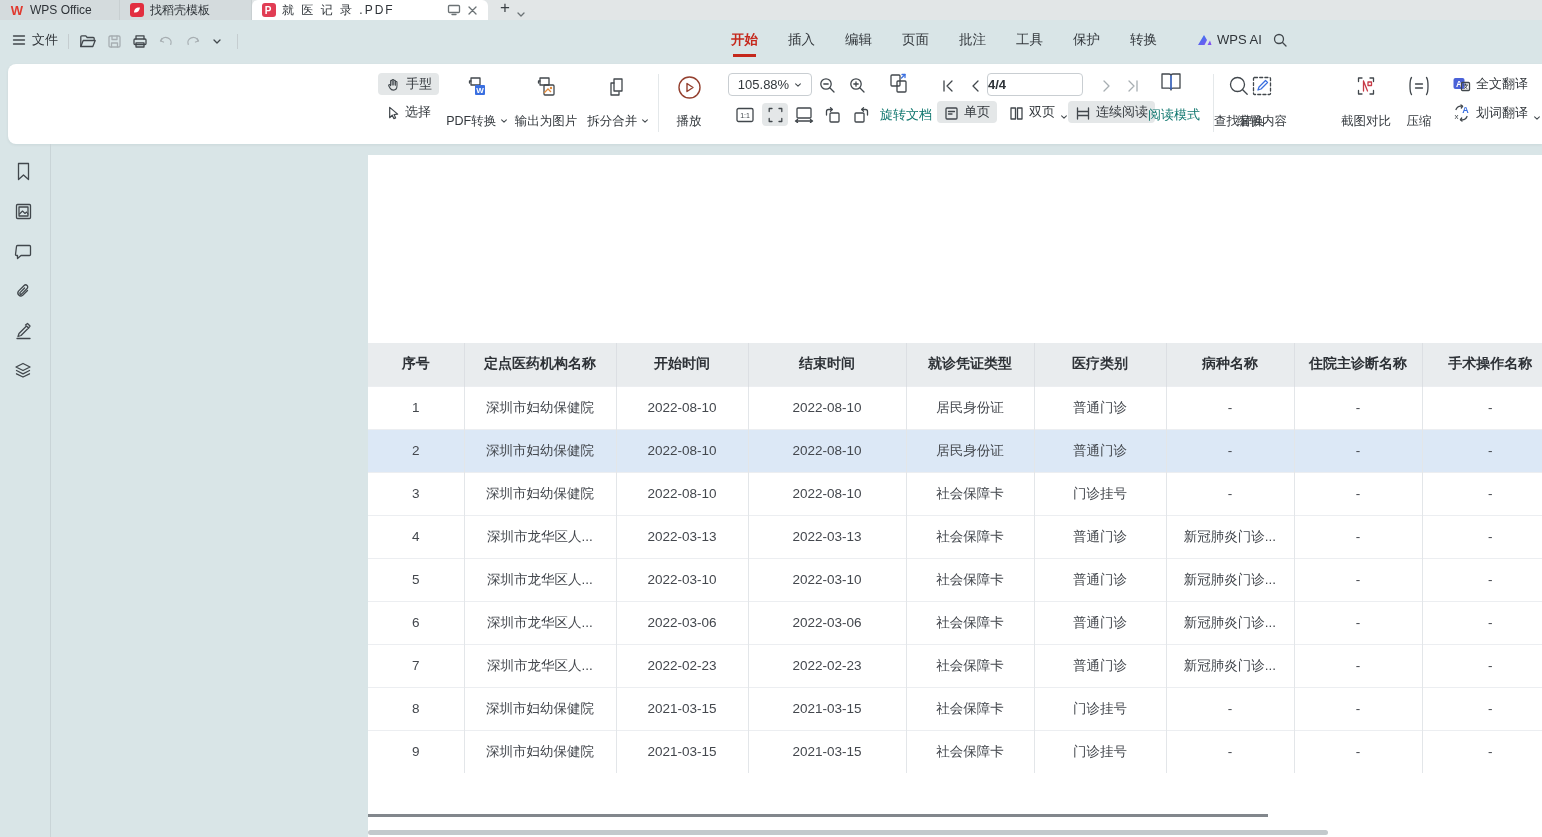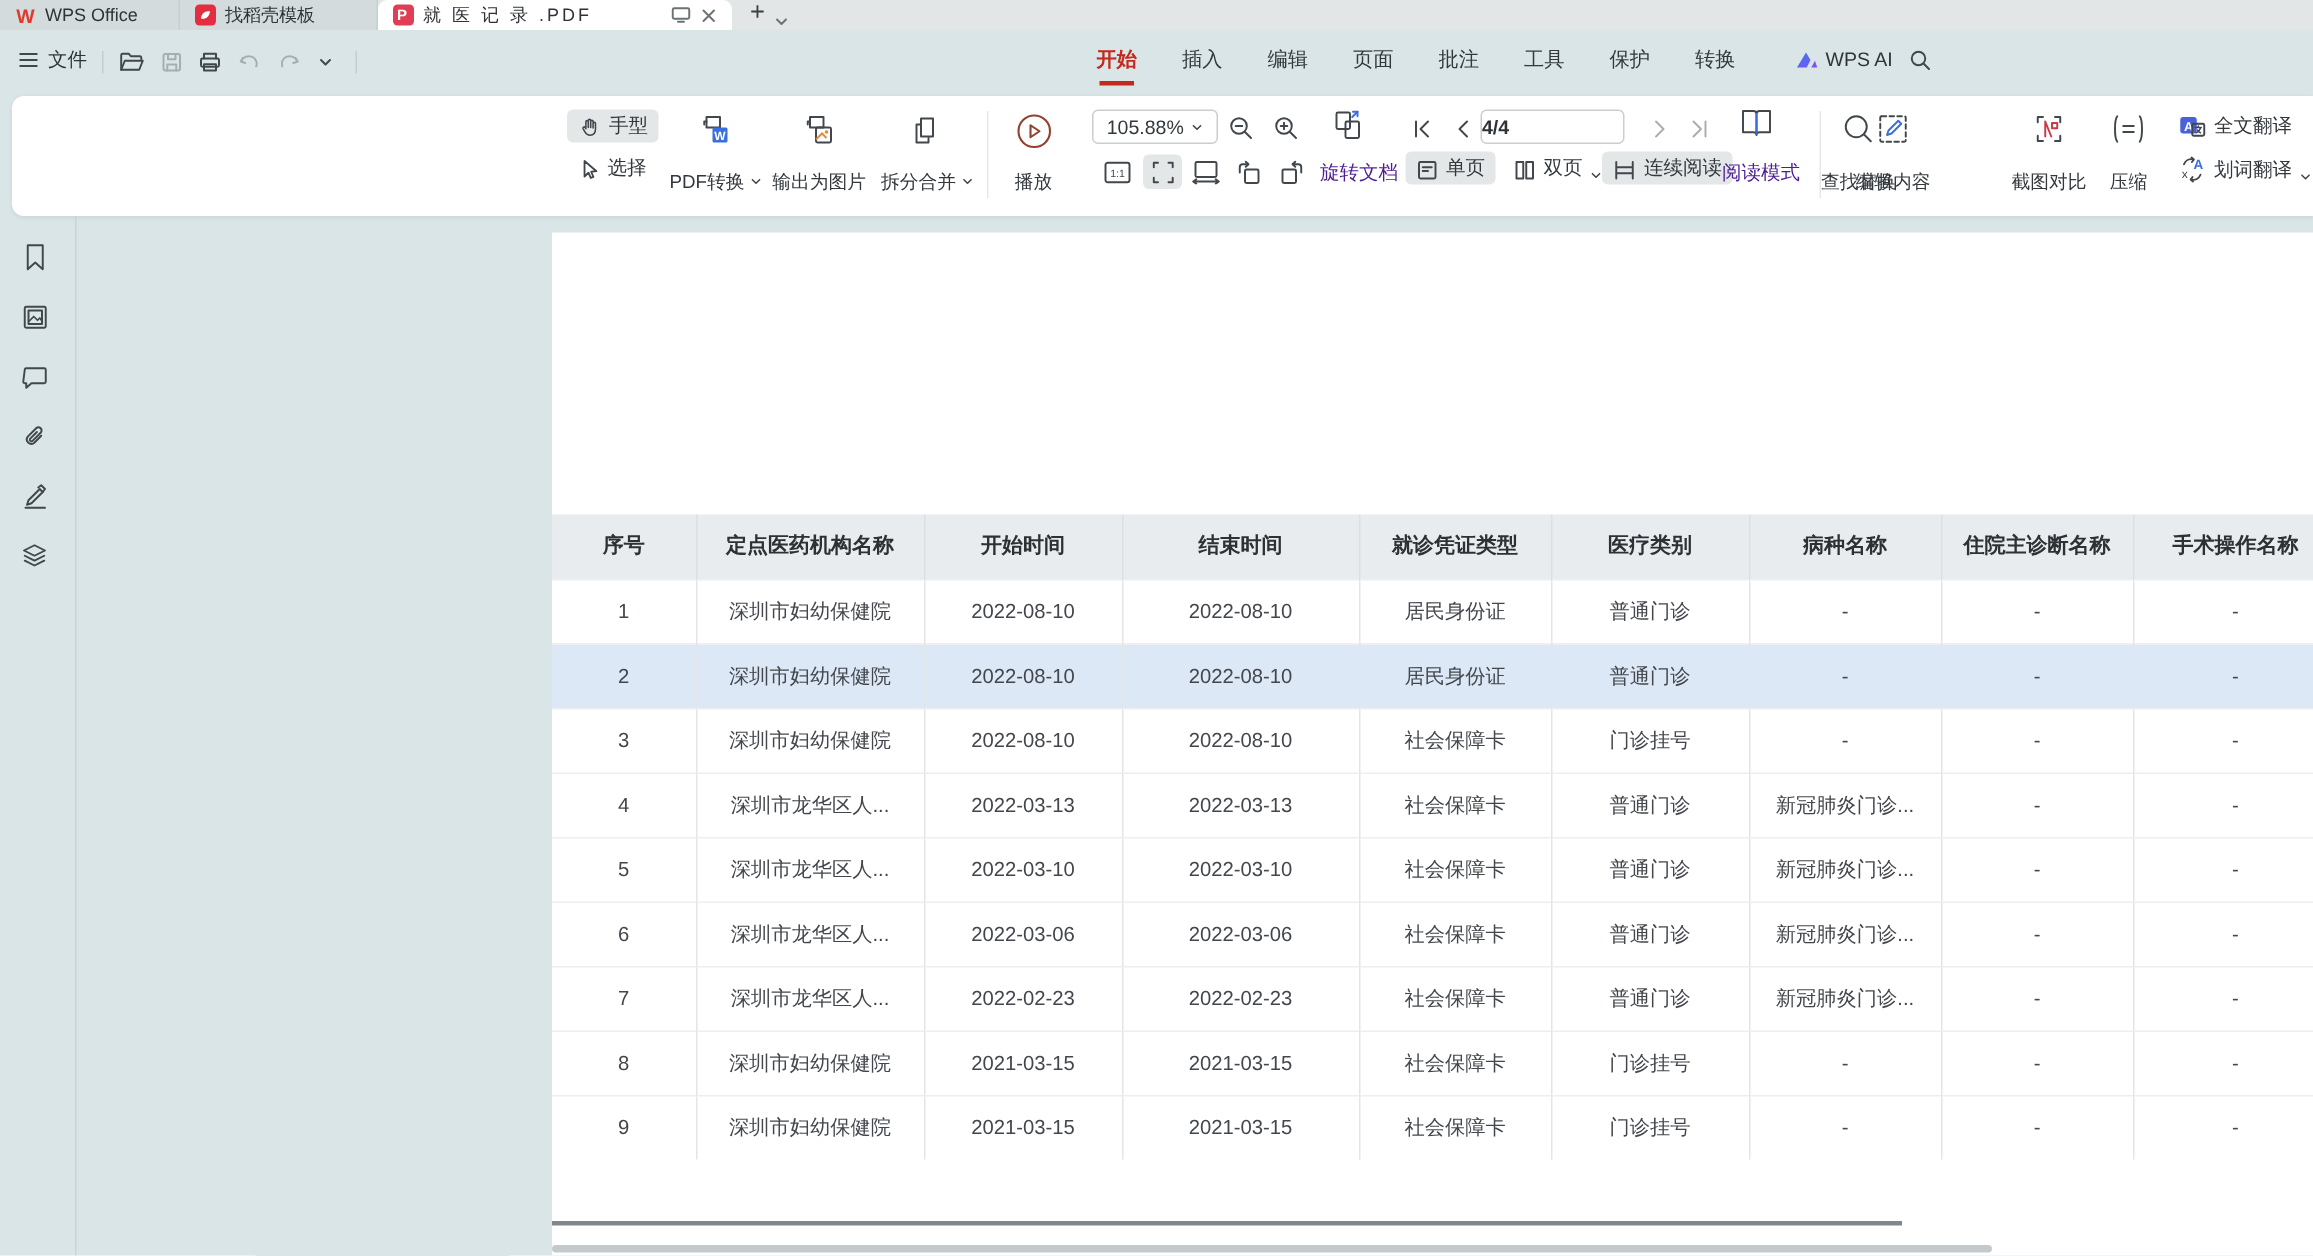--- a/index.html
+++ b/index.html
@@ -37,21 +37,21 @@
   .ribbon { position:absolute; top:64px; left:8px; right:0; height:80px; background:#fff; border-radius:8px 0 0 8px; box-shadow:0 1px 3px rgba(40,60,70,.08); }
   .rb { position:absolute; display:flex; align-items:flex-end; gap:5px; font-size:13px; color:#33383d; border-radius:4px; padding:2px 7px; white-space:nowrap; }
   .rb.on { background:#e4e7e8; }
   .bigbtn { position:absolute; top:7px; width:84px; height:64px; display:flex; flex-direction:column; align-items:center; justify-content:space-between; padding:3px 0 5px; font-size:12.5px; color:#33383d; text-align:center; }
   .caret { width:8px; height:8px; display:inline-block; }
   .rdiv { position:absolute; top:10px; bottom:12px; width:1px; background:#e4e8ea; }
   .zoombox { position:absolute; left:720px; top:9px; width:84px; height:23px; border:1px solid #c9ced2; border-radius:4px; display:flex; align-items:center; justify-content:center; gap:5px; font-size:13px; background:#fff; }
   .pagebox { position:absolute; left:979px; top:9px; width:96px; height:23px; border:1px solid #c9ced2; border-radius:4px; display:flex; align-items:center; justify-content:flex-start; font-size:13px; font-weight:bold; color:#2e3338; background:#fff; }
   .sqbtn { position:absolute; width:26px; height:23px; display:flex; align-items:center; justify-content:center; border-radius:4px; }
   .sqbtn.on { background:#e4e7e8; }
-  .rlabel { position:absolute; font-size:13px; color:#4c1d95; white-space:nowrap; }
+  .rlabel { position:absolute; font-size:13px; color:#0f766e; white-space:nowrap; }
 
   
   .workspace { position:absolute; top:144px; left:0; right:0; bottom:0; }
   .sidebar { position:absolute; left:0; top:0; bottom:0; width:50px; }
   .sidebar-divider { position:absolute; left:50px; top:0; bottom:0; width:1px; background:#c9d4d7; }
   .sbicon { position:absolute; left:11px; width:24px; height:24px; display:flex; align-items:center; justify-content:center; }
 
   .page { position:absolute; left:368px; top:11px; width:1350px; bottom:0; background:#fff; overflow:hidden; }
 
   table.med { position:absolute; left:0; top:188px; width:1190px; border-collapse:collapse; table-layout:fixed; }

